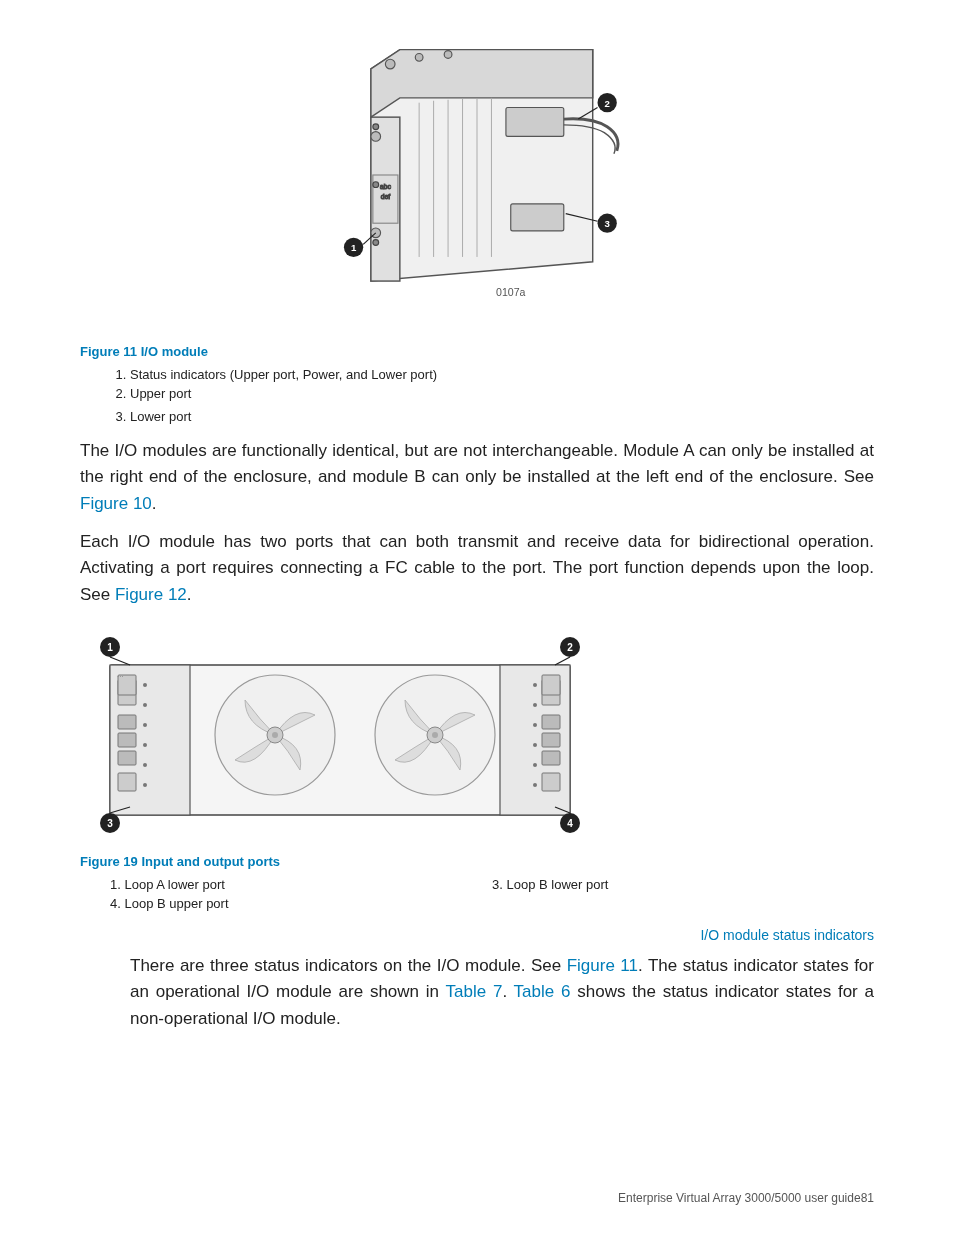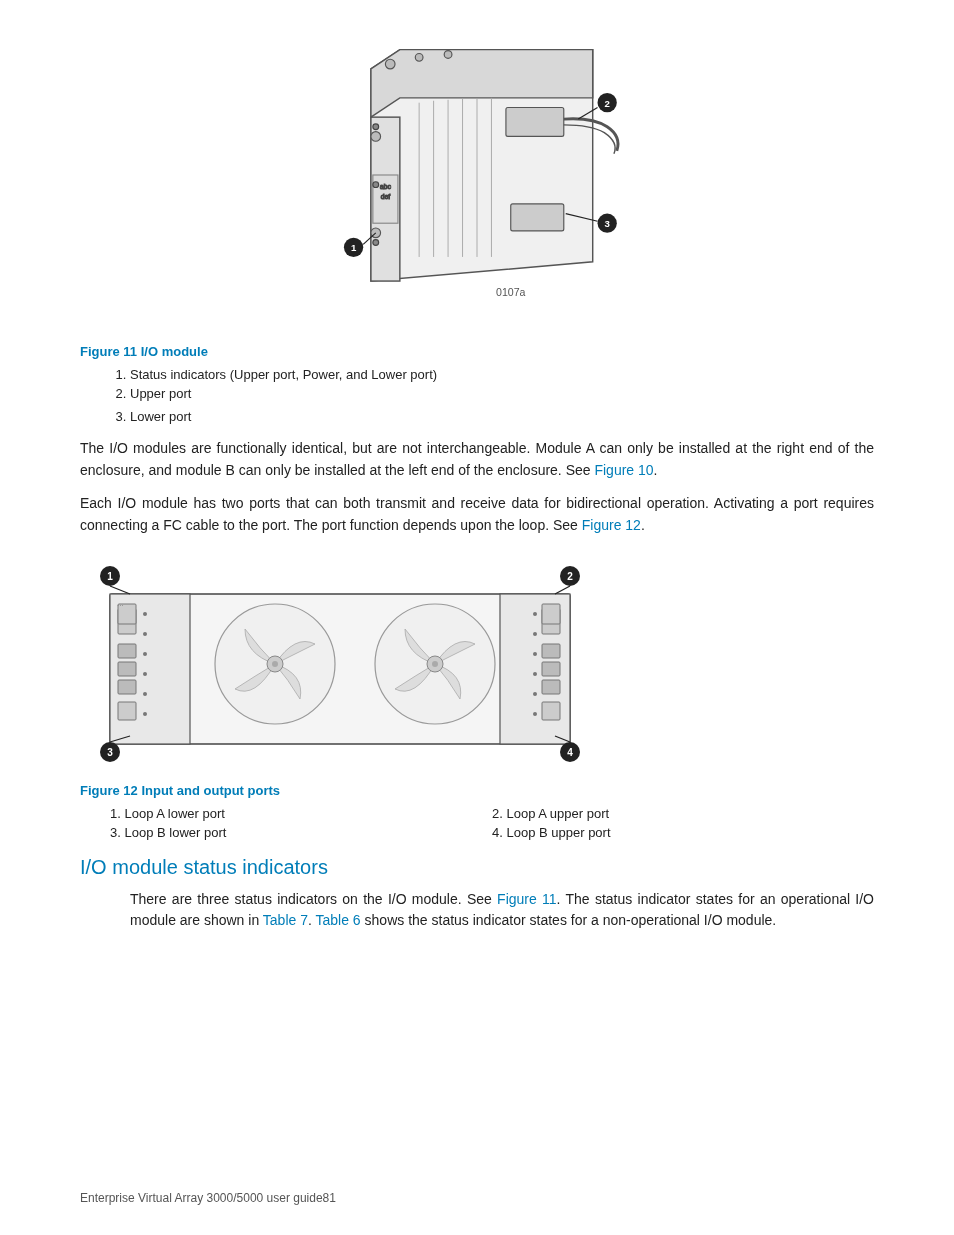--- a/index.html
+++ b/index.html
@@ -40,21 +40,21 @@
 
     .figure-label {
       color: #007db8;
       font-weight: bold;
       font-size: 13px;
       margin-bottom: 8px;
       margin-top: 14px;
     }
 
     .body-text {
-      font-size: 14px;
+      font-size: 17px;
       line-height: 1.55;
       margin-bottom: 12px;
       text-align: justify;
     }
 
     .link-text {
       color: #007db8;
       text-decoration: none;
     }
 
@@ -75,33 +75,34 @@
       display: grid;
       grid-template-columns: 1fr 1fr;
       gap: 4px 0;
       margin-left: 30px;
       margin-bottom: 16px;
       font-size: 13px;
     }
 
     .section-heading {
       color: #007db8;
-      font-size: 20px;
+      font-size: 14px;
       font-weight: normal;
       margin-bottom: 10px;
       margin-top: 10px;
+      text-align: right;
     }
 
     .footer {
       position: absolute;
       bottom: 30px;
       left: 0;
       right: 0;
       display: flex;
-      justify-content: flex-start;
+      justify-content: flex-end;
       padding: 0 80px;
       font-size: 12px;
       color: #555;
     }
   </style>
 </head>
 <body>
 
 <div class="page">
 
@@ -248,24 +249,23 @@
       <circle cx="30" cy="198" r="10" fill="#222"></circle>
       <text x="30" y="202" text-anchor="middle" font-size="10" fill="#fff" font-weight="bold">3</text>
       <line x1="30" y1="188" x2="50" y2="182" stroke="#222" stroke-width="1.2"></line>
 
       <circle cx="490" cy="198" r="10" fill="#222"></circle>
       <text x="490" y="202" text-anchor="middle" font-size="10" fill="#fff" font-weight="bold">4</text>
       <line x1="490" y1="188" x2="475" y2="182" stroke="#222" stroke-width="1.2"></line>
     </svg>
   </div>
 
-  <div class="figure-label">Figure 12 Input and output ports</div>
+  <div class="figure-label">Figure 19 Input and output ports</div>
   <div class="figure-12-captions">
     <div>1.  <span>Loop A lower port</span></div>
-    <div>2.  <span>Loop A upper port</span></div>
     <div>3.  <span>Loop B lower port</span></div>
     <div>4.  <span>Loop B upper port</span></div>
   </div>
 
   <h2 class="section-heading">I/O module status indicators</h2>
 
   <p class="body-text" style="margin-left: 50px;">
     There are three status indicators on the I/O module.  See <a class="link-text">Figure 11</a>.  The status indicator states for an operational I/O module are shown in <a class="link-text">Table 7</a>.  <a class="link-text">Table 6</a> shows the status indicator states for a non-operational I/O module.
   </p>
 

